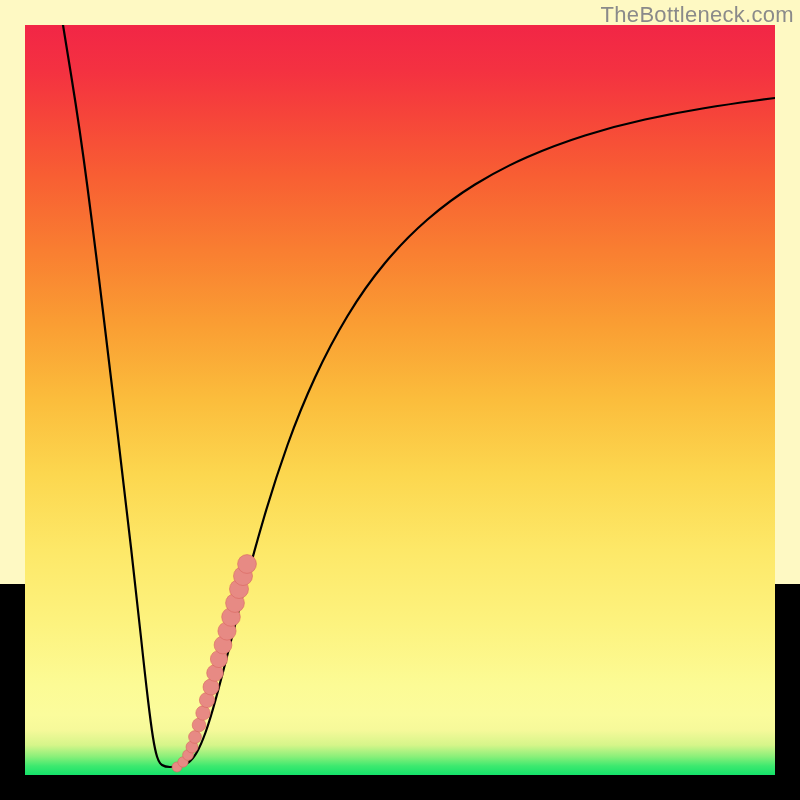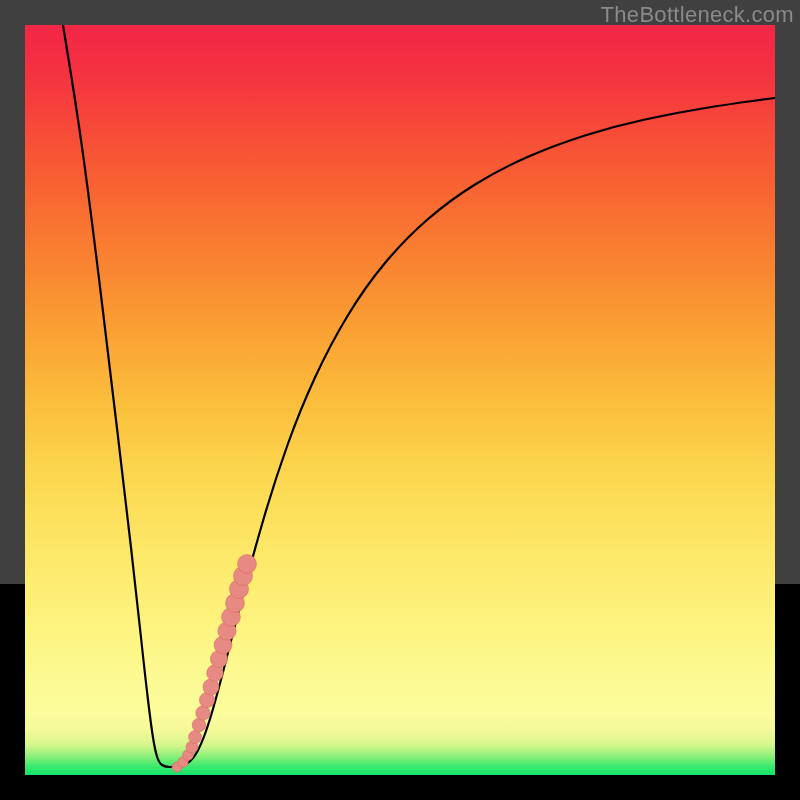--- a/index.html
+++ b/index.html
@@ -8,21 +8,21 @@
     width: 800px;
     height: 800px;
     overflow: hidden;
     background: #000;
     font-family: Arial, Helvetica, sans-serif;
   }
   .frame {
     position: relative;
     width: 800px;
     height: 584px;
-    background: #404040;
+    background: #fef9c3;
   }
   .plot-area {
     position: absolute;
     left: 25px;
     top: 25px;
     width: 750px;
     height: 750px;
     
     background: linear-gradient(to top,
       #14e26a 0%,

